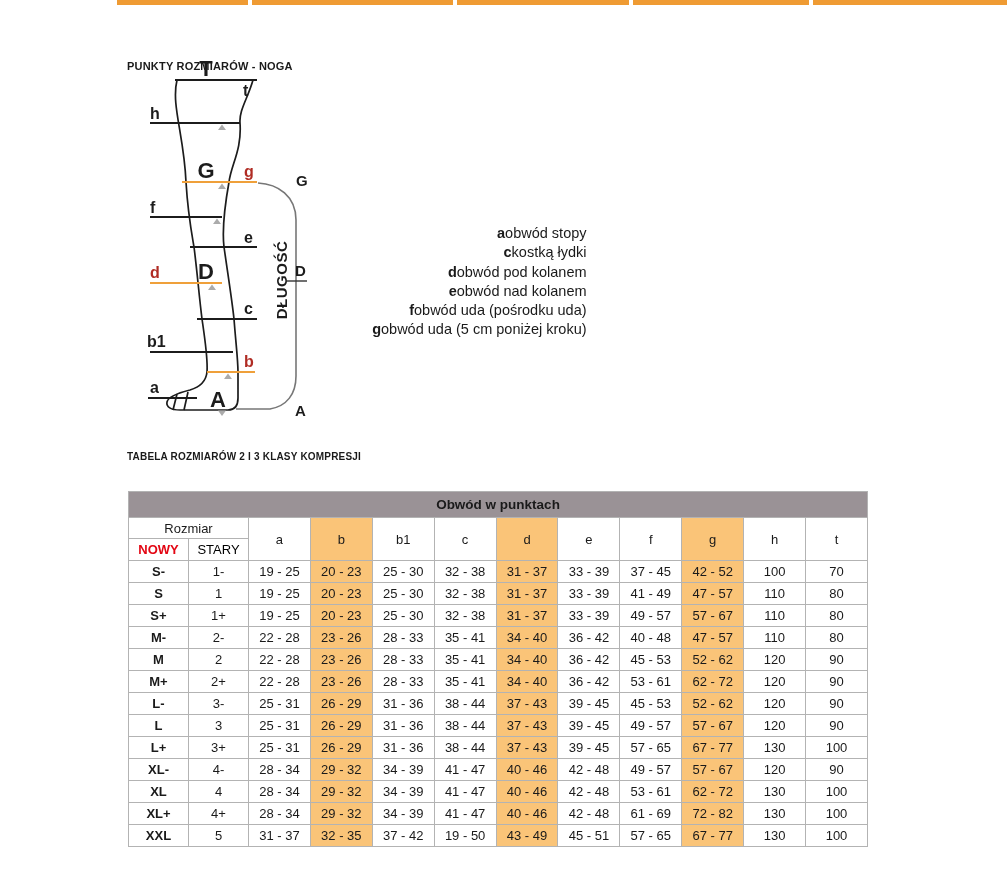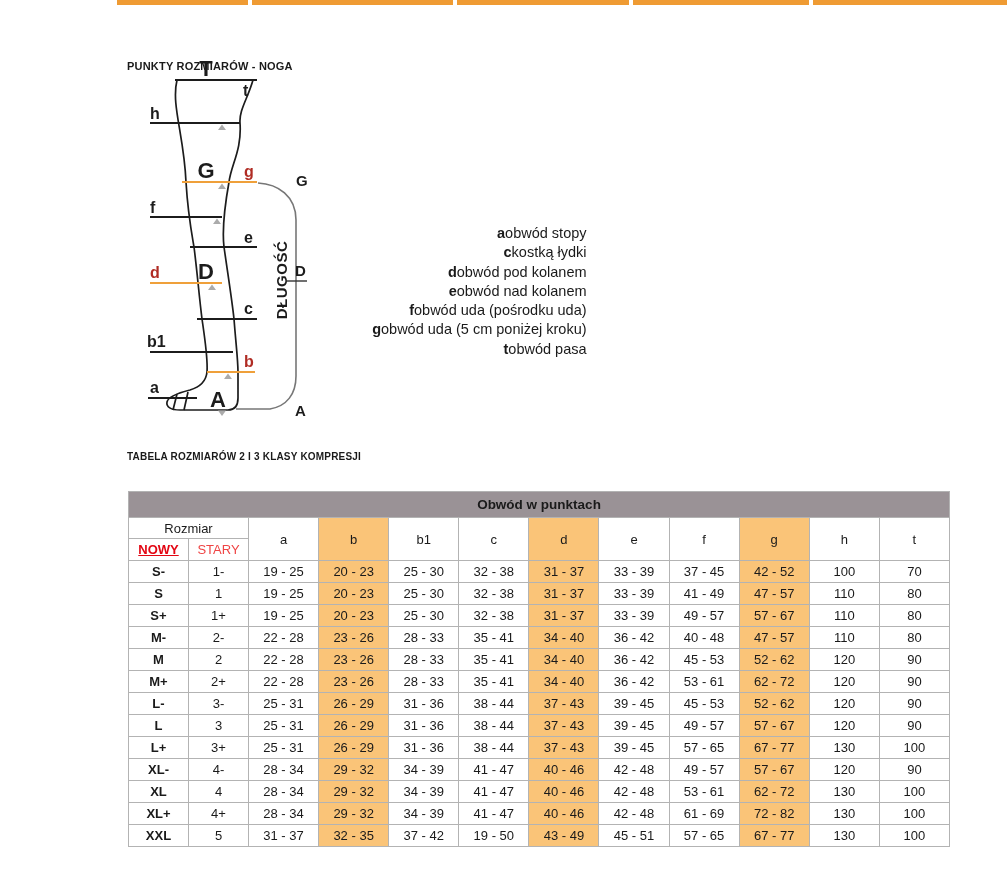--- a/index.html
+++ b/index.html
@@ -24,34 +24,34 @@
   .lbl-big{font-family:"Liberation Sans",sans-serif;font-size:22px;font-weight:bold;fill:#1c1c1c;}
   .lbl-red{fill:#b02c24;}
   .lbl-br{font-family:"Liberation Sans",sans-serif;font-size:15px;font-weight:600;fill:#1c1c1c;}
   .lbl-len{font-family:"Liberation Sans",sans-serif;font-size:15px;font-weight:bold;fill:#1c1c1c;letter-spacing:.5px;}
   
   .legend{position:absolute;left:355px;top:224px;font-size:14.5px;text-align:right;}
   .legend-row{height:19.3px;line-height:19.3px;white-space:nowrap;}
   .legend-key{display:inline-block;width:26px;font-weight:bold;}
   
   .size-table{
-    position:absolute;left:128px;top:491px;width:822px;
+    position:absolute;left:128px;top:491px;width:740px;
     border-collapse:collapse;table-layout:fixed;font-size:13px;
   }
   .size-table th,.size-table td{
     border:1px solid #b3b3b3;text-align:center;vertical-align:middle;
     padding:0;font-weight:normal;color:#1a1a1a;background:#ffffff;
   }
   .size-table .tbl-title{background:#9a9296;font-weight:bold;height:25px;font-size:13.5px;}
   .size-table .rozmiar-row th{height:20px;}
   .size-table .newold-row th{height:21px;}
   .size-table tbody tr{height:22px;}
   .size-table .hl{background:#fac478;}
-  .size-table .nowy{color:#e30613;font-weight:bold;text-decoration:underline;}
-  .size-table .stary{color:#ef4444;}
+  .size-table .nowy{color:#e30613;font-weight:bold;}
+  .size-table .stary{color:#000000;}
   .size-table .size-new{font-weight:bold;}
 </style>
 </head>
 <body>
 
 <div class="topbar" style="left:117px;width:131px;"></div>
 <div class="topbar" style="left:252px;width:201px;"></div>
 <div class="topbar" style="left:457px;width:172px;"></div>
 <div class="topbar" style="left:633px;width:176px;"></div>
 <div class="topbar" style="left:813px;width:194px;"></div>
@@ -107,21 +107,20 @@
   <text class="lbl-len" x="142" y="225" text-anchor="middle" transform="rotate(-90 142 220)">DŁUGOŚĆ</text>
 </svg>
 
 <div class="legend" id="legend-list">
     <div class="legend-row"><span class="legend-key">a</span><span class="legend-text">obwód stopy</span></div>
     <div class="legend-row"><span class="legend-key">c</span><span class="legend-text">kostką łydki</span></div>
     <div class="legend-row"><span class="legend-key">d</span><span class="legend-text">obwód pod kolanem</span></div>
     <div class="legend-row"><span class="legend-key">e</span><span class="legend-text">obwód nad kolanem</span></div>
     <div class="legend-row"><span class="legend-key">f</span><span class="legend-text">obwód uda (pośrodku uda)</span></div>
     <div class="legend-row"><span class="legend-key">g</span><span class="legend-text">obwód uda (5 cm poniżej kroku)</span></div>
-    <div class="legend-row"><span class="legend-key">t</span><span class="legend-text">obwód pasa</span></div>
   </div>
 
 <div class="table-heading">TABELA ROZMIARÓW 2 I 3 KLASY KOMPRESJI</div>
 
 <table class="size-table">
   <colgroup>
     <col style="width:60px">
       <col style="width:60px">
     <col>
       <col>

